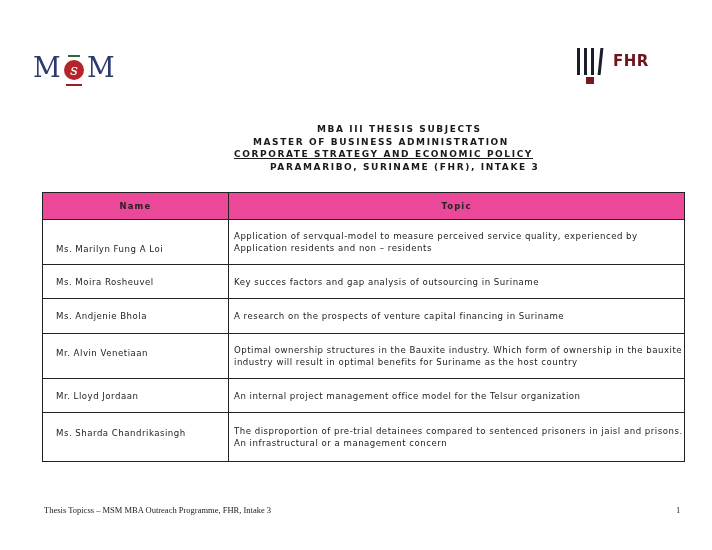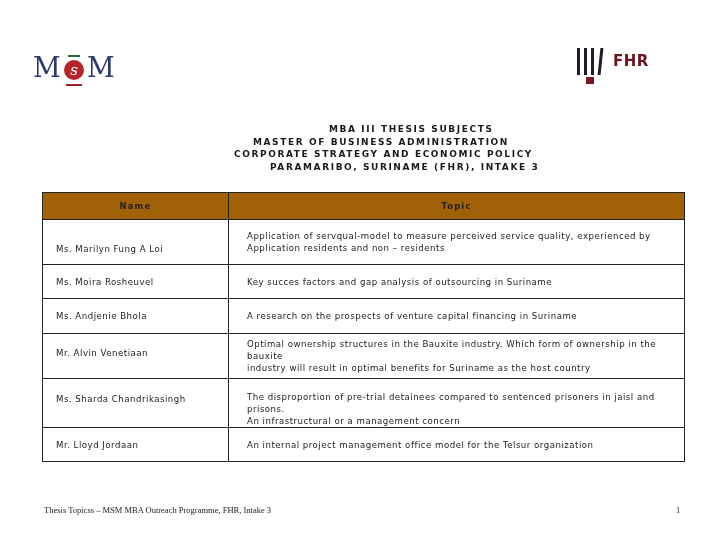--- a/index.html
+++ b/index.html
@@ -15,23 +15,23 @@
 
   .logo-fhr { position:absolute; left:575px; top:48px; width:120px; height:40px; }
   .fhr-stroke { position:absolute; top:0; width:3px; height:27px; background:#1c1c2a; }
   .fhr-sq { position:absolute; left:11px; top:29px; width:8px; height:7px; background:#7a1620; }
   .fhr-text { position:absolute; left:38px; top:-1px; font-family:"DejaVu Sans", sans-serif; font-weight:bold; font-size:15px; color:#6d141c; line-height:28px; letter-spacing:0.5px; }
 
   .title-block { position:absolute; left:0; top:123px; width:712px; font-family:"DejaVu Sans", sans-serif; font-weight:bold; font-size:9px; letter-spacing:1.6px; line-height:12.5px; color:#1a1a1a; }
   .title-line { position:absolute; white-space:nowrap; }
 
   table.thesis { position:absolute; left:42px; top:192px; width:643px; border-collapse:collapse; font-size:8.6px; letter-spacing:0.5px; color:#222; }
-  table.thesis th { background:#a16207; font-weight:bold; height:24px; border:1px solid #222; text-align:center; font-size:8.4px; letter-spacing:1.2px; }
+  table.thesis th { background:#ec4899; font-weight:bold; height:24px; border:1px solid #222; text-align:center; font-size:8.4px; letter-spacing:1.2px; }
   table.thesis td { border:1px solid #222; padding:0 0 0 13px; vertical-align:middle; line-height:12px; }
-  table.thesis td.topic { padding-left:18px; }
+  table.thesis td.topic { padding-left:5px; }
   col.c-name { width:186px; }
 
   .footer-left { position:absolute; left:44px; top:505px; font-family:"Liberation Serif", serif; font-size:8.5px; color:#222; white-space:nowrap; }
   .footer-right { position:absolute; left:676px; top:505px; font-family:"Liberation Serif", serif; font-size:8.5px; color:#222; }
 </style>
 </head>
 <body>
 
 <div class="logo-msm">
   <span class="msm-letter msm-m1">M</span>
@@ -44,23 +44,23 @@
 <div class="logo-fhr">
   <span class="fhr-stroke" style="left:2px;"></span>
   <span class="fhr-stroke" style="left:9px;"></span>
   <span class="fhr-stroke" style="left:16px;"></span>
   <span class="fhr-stroke" style="left:24px; transform:skewX(-6deg);"></span>
   <span class="fhr-sq"></span>
   <span class="fhr-text">FHR</span>
 </div>
 
 <div class="title-block">
-  <div class="title-line" style="left:329px; top:0;">MBA III THESIS SUBJECTS</div>
+  <div class="title-line" style="left:317px; top:0;">MBA III THESIS SUBJECTS</div>
   <div class="title-line" style="left:253px; top:12.5px;">MASTER OF BUSINESS ADMINISTRATION</div>
-  <div class="title-line" style="left:234px; top:25px;">CORPORATE STRATEGY AND ECONOMIC POLICY</div>
+  <div class="title-line" style="left:234px; top:25px;text-decoration:underline;">CORPORATE STRATEGY AND ECONOMIC POLICY</div>
   <div class="title-line" style="left:270px; top:37.5px;">PARAMARIBO, SURINAME (FHR), INTAKE 3</div>
 </div>
 
 <table class="thesis">
   <colgroup>
       <col class="c-name">
       <col>
     </colgroup>
   <thead>
     <tr>
@@ -88,30 +88,30 @@
         <div>A research on the prospects of venture capital financing in Suriname</div>
       </td>
     </tr>
     <tr style="height:45px;">
       <td style="vertical-align:top; padding-top:13px;">Mr. Alvin Venetiaan</td>
       <td class="topic">
         <div>Optimal ownership structures in the Bauxite industry. Which form of ownership in the bauxite</div>
         <div>industry will result in optimal benefits for Suriname as the host country</div>
       </td>
     </tr>
+    <tr style="height:34px;">
+      <td>Mr. Lloyd Jordaan</td>
+      <td class="topic">
+        <div>An internal project management office model for the Telsur organization</div>
+      </td>
+    </tr>
     <tr style="height:49px;">
       <td style="vertical-align:top; padding-top:14px;">Ms. Sharda Chandrikasingh</td>
       <td class="topic" style="vertical-align:top; padding-top:12px;">
         <div>The disproportion of pre-trial detainees compared to sentenced prisoners in jaisl and prisons.</div>
         <div>An infrastructural or a management concern</div>
-      </td>
-    </tr>
-    <tr style="height:34px;">
-      <td>Mr. Lloyd Jordaan</td>
-      <td class="topic">
-        <div>An internal project management office model for the Telsur organization</div>
       </td>
     </tr>
   </tbody>
 </table>
 
 <div class="footer-left">Thesis Topicss  – MSM MBA Outreach Programme, FHR, Intake 3</div>
 <div class="footer-right">1</div>
 
 </body></html>

